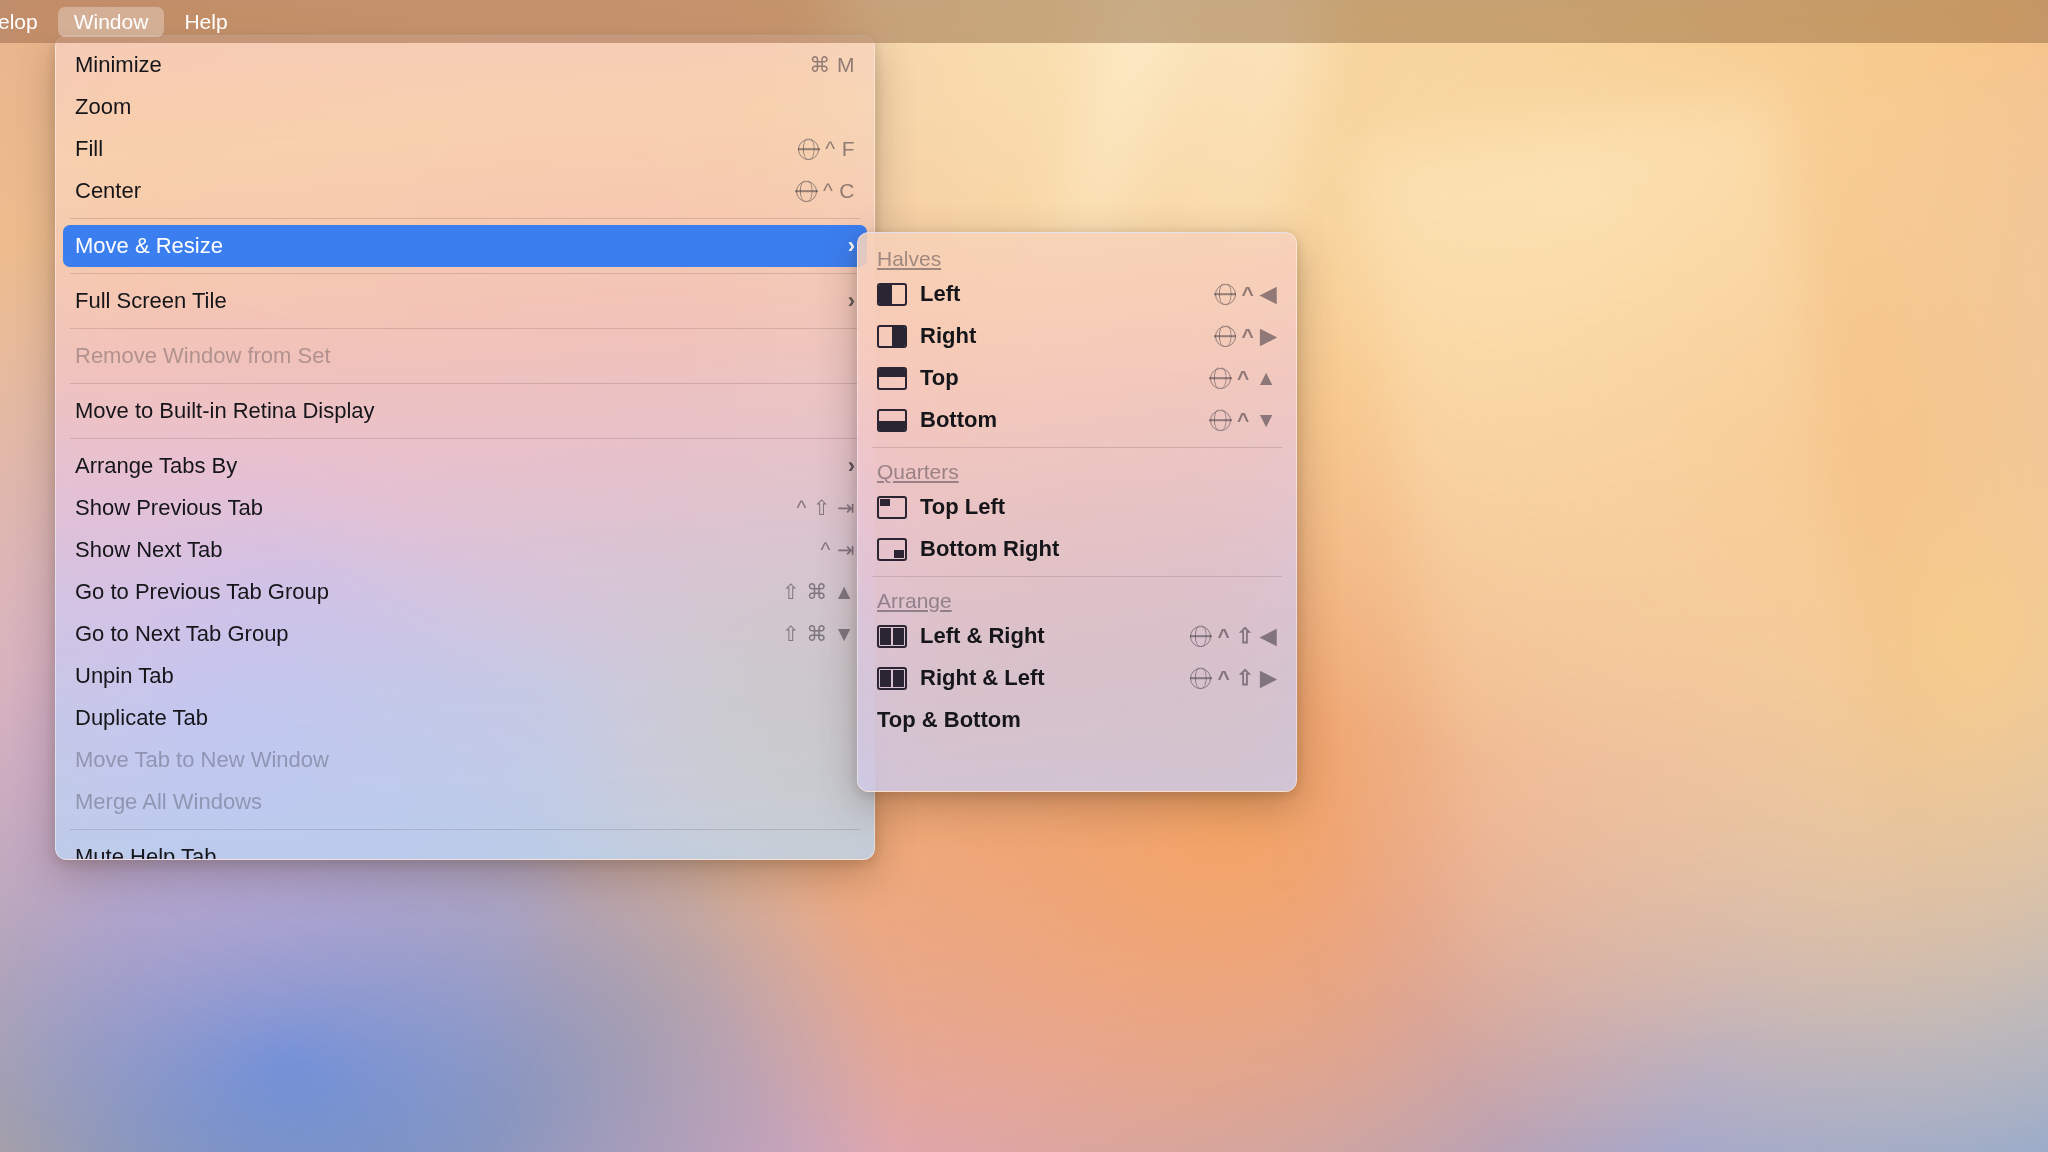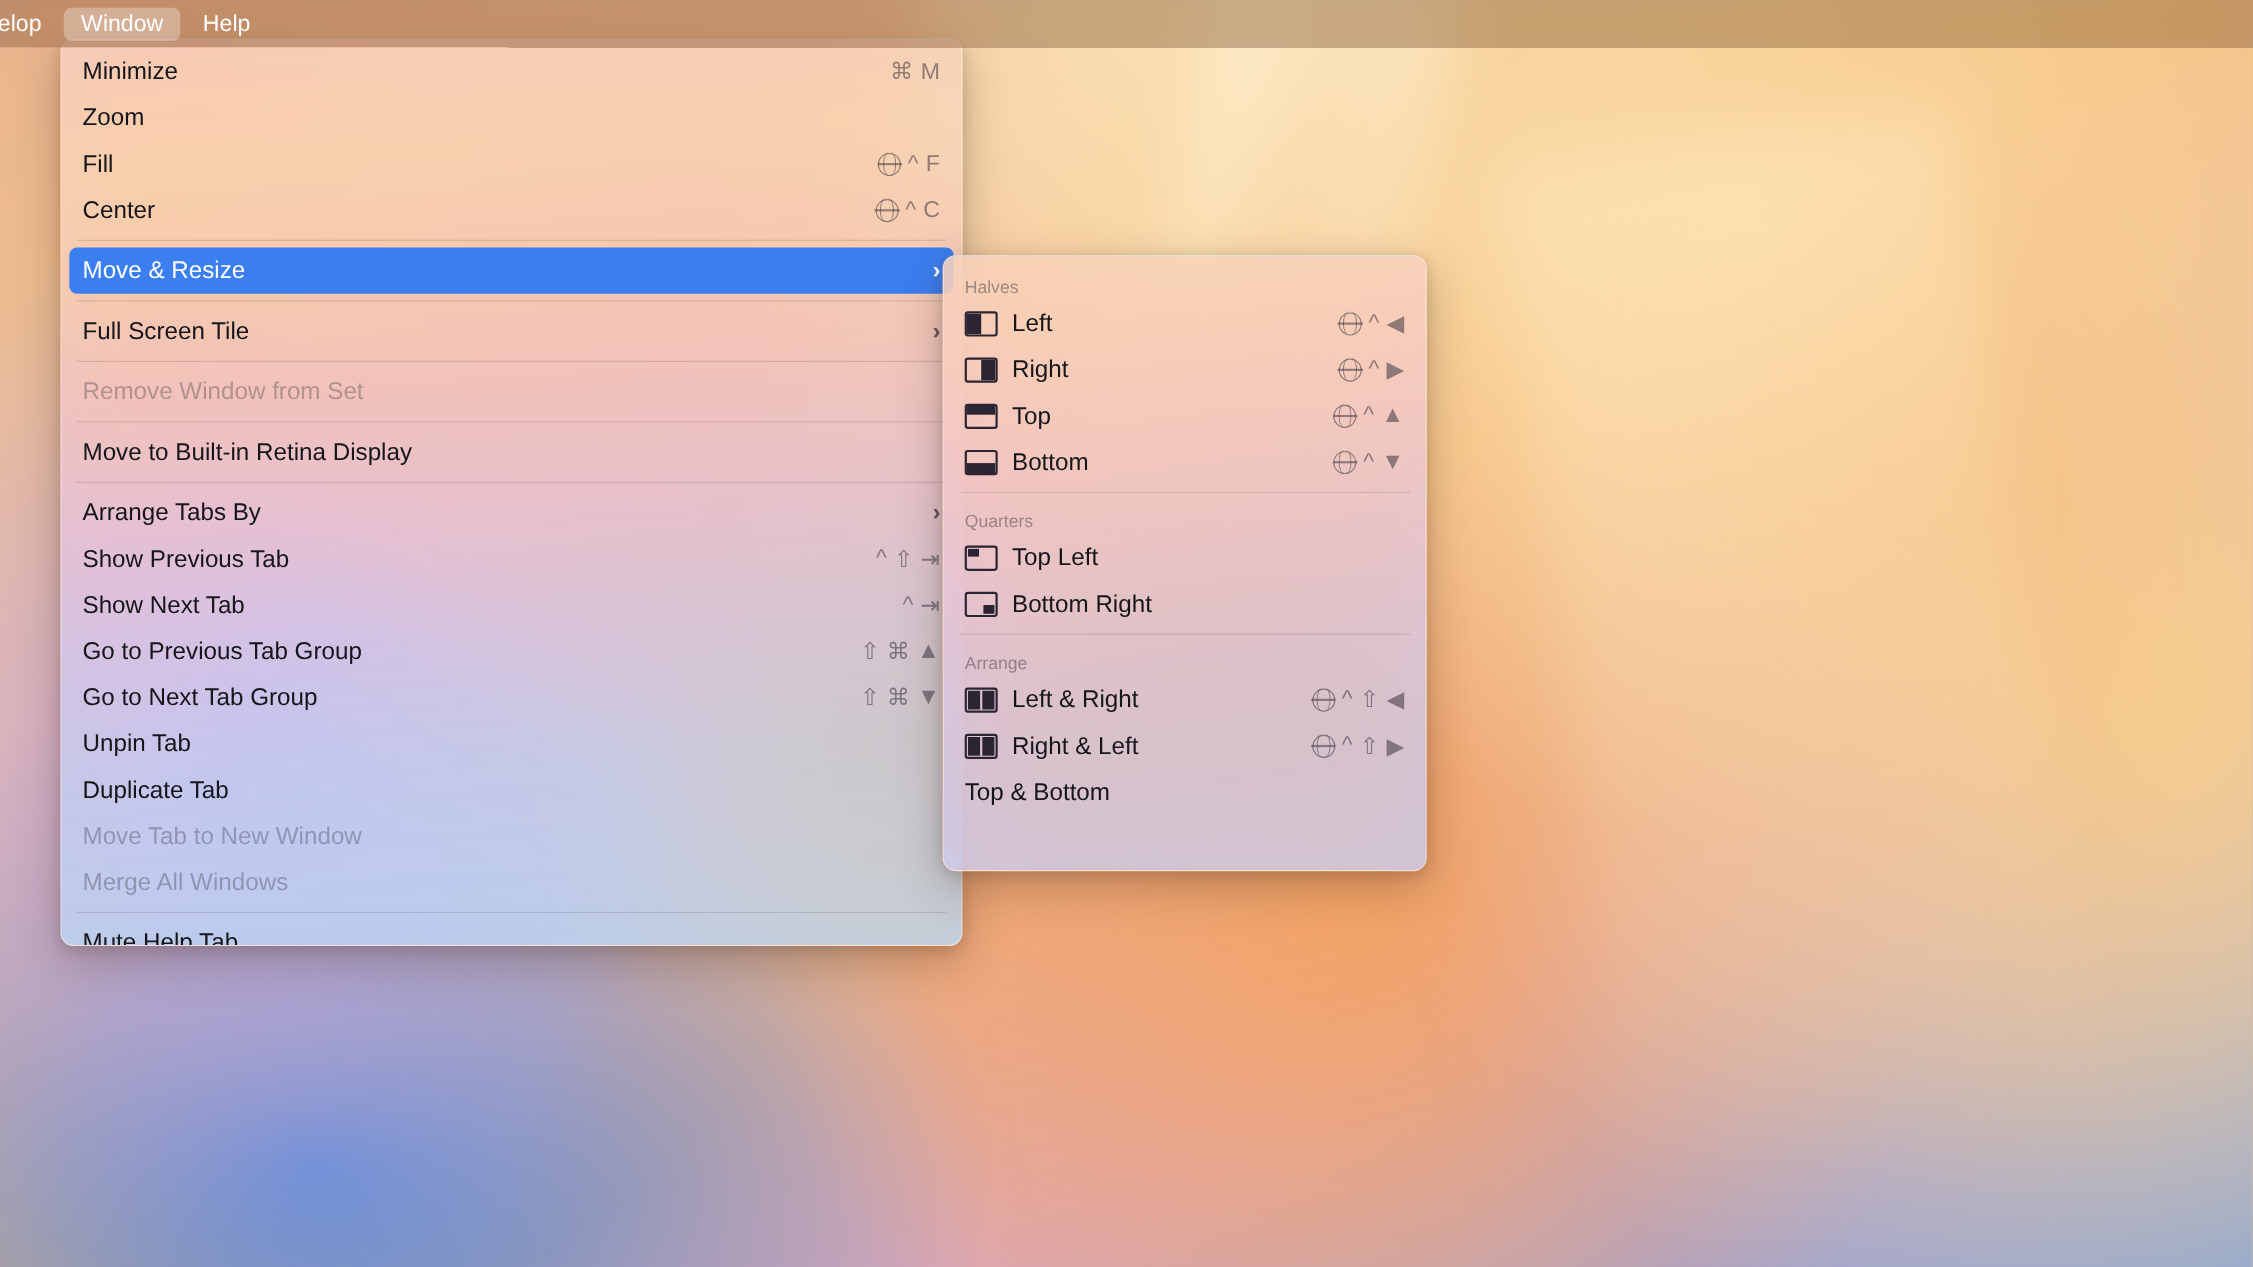--- a/index.html
+++ b/index.html
@@ -133,28 +133,28 @@
   }
   .row.selected .chevron { color:#ffffff; }
 
   .sep {
     height:1px; margin: 6px 14px;
     background: rgba(90,70,80,0.20);
   }
 
   
   .section-head {
-    font-size:16px;
+    font-size:21px;
     color: rgba(55,50,62,0.46);
     padding: 6px 19px 2px 19px;
-    height:32px; display:flex; align-items:flex-end;
-  }
-
-  
-  .srow { padding-left: 12px; }
+    height:32px; display:flex; align-items:flex-end;text-decoration:underline;
+  }
+
+  
+  .srow { padding-left: 12px; font-weight: bold; }
   .srow .gicon {
     flex: 0 0 auto;
     width:30px; height:23px;
     margin-right:13px;
     position:relative;
     border: 2px solid #2b2533;
     border-radius:3px;
     background: transparent;
     overflow:hidden;
   }

